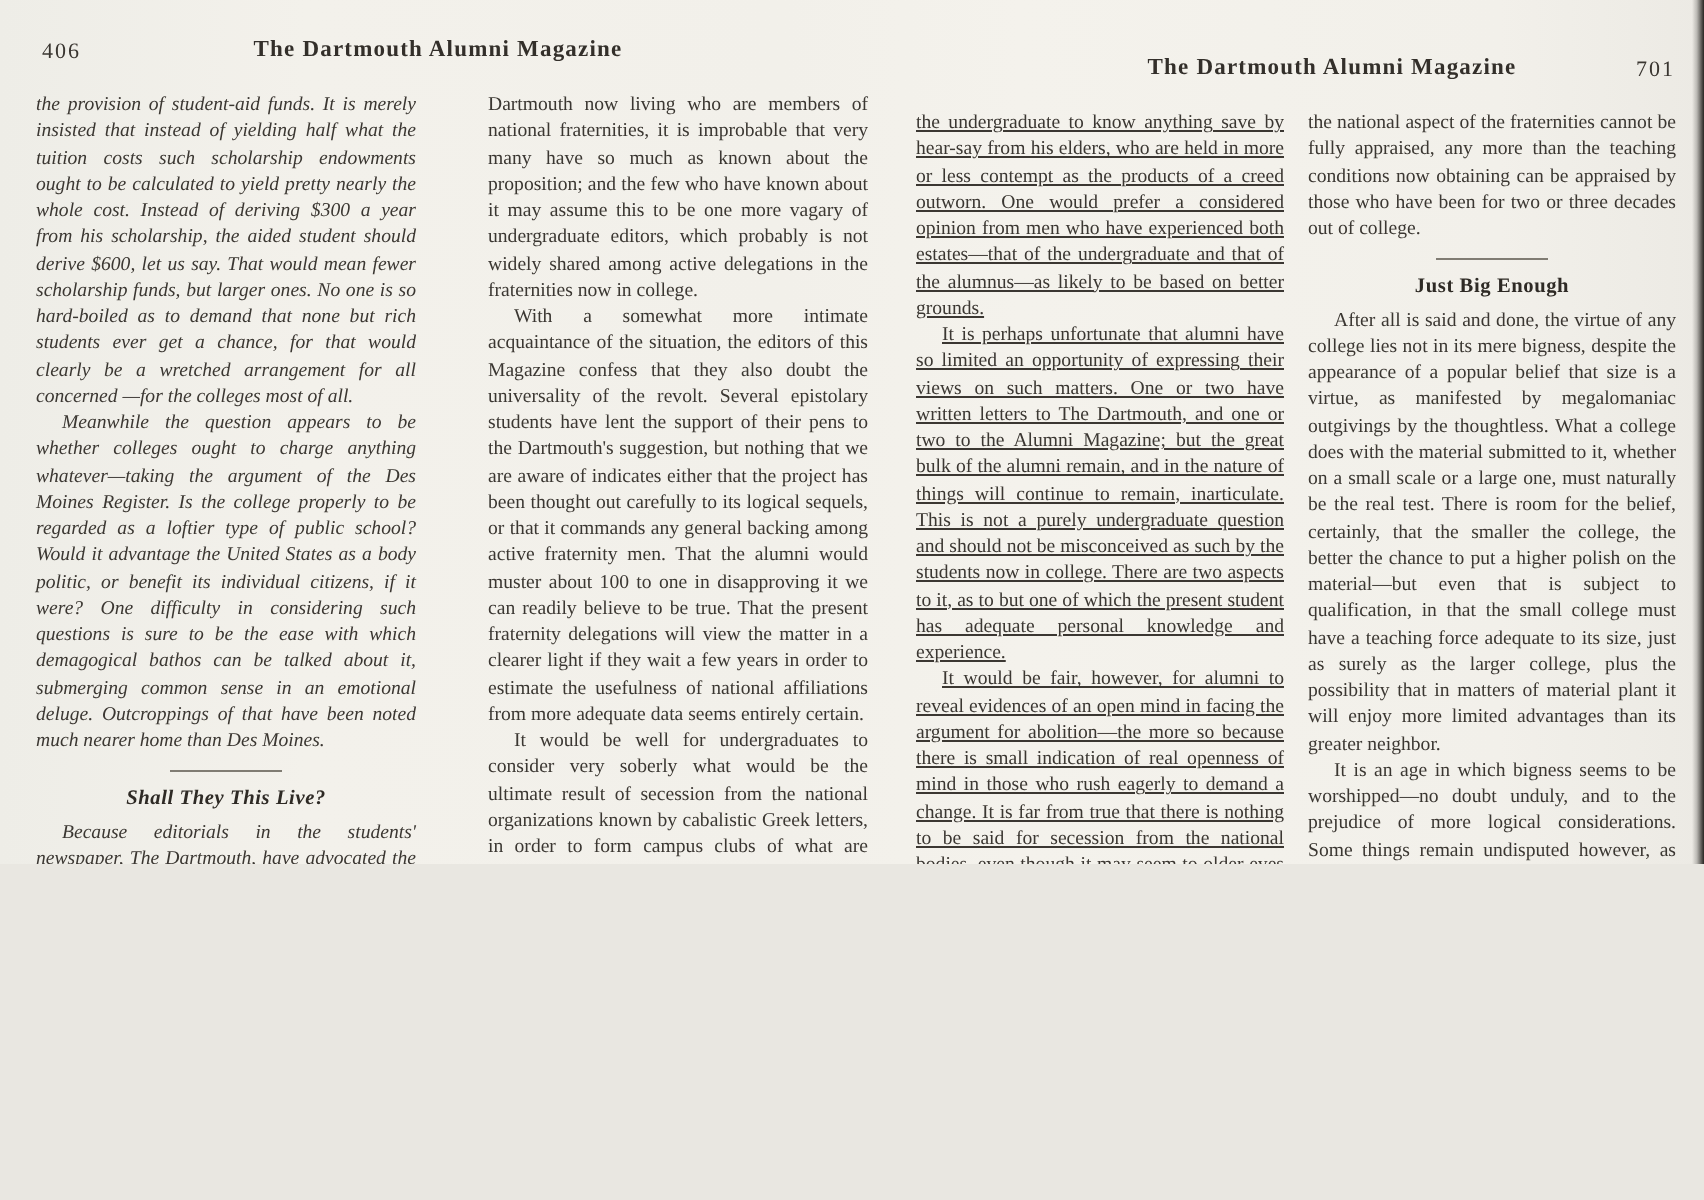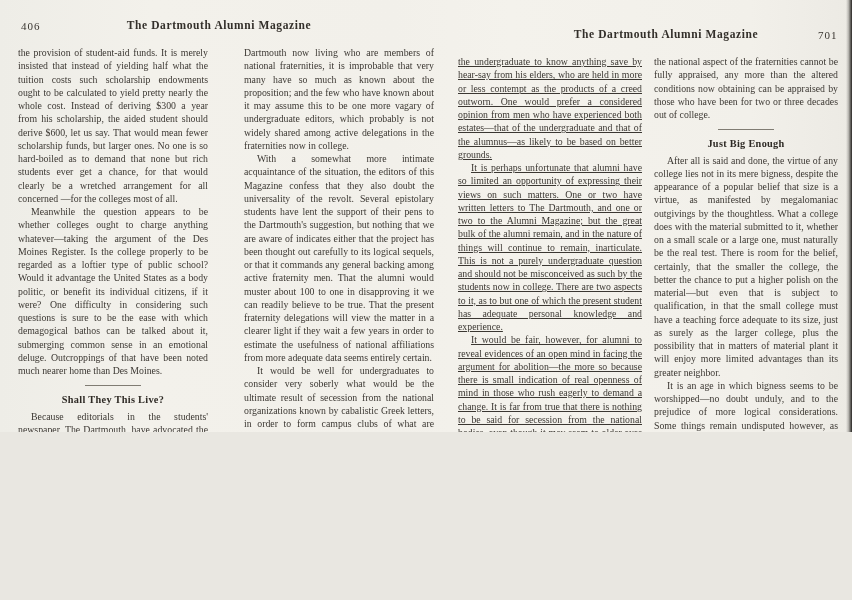--- a/index.html
+++ b/index.html
@@ -31,21 +31,21 @@
   .col p.indent{text-indent:13px;}
   .rule{
     width:56px;border:0;border-top:1.4px solid #807c73;
     margin:8px auto 7px auto;height:0;
   }
   .sec-heading{
     margin:0 0 3px 0;text-align:center;
     font-size:10.3px;font-weight:bold;color:#2e2a25;
     letter-spacing:0.3px;
   }
-  .col1{left:18px;top:46px;width:190px;}
+  .col1{left:18px;top:46px;width:190px;font-style:italic;}
   .col2{left:244px;top:46px;width:190px;}
   .col3{left:458px;top:55px;width:184px;text-decoration:underline;}
   .col4{left:654px;top:55px;width:184px;}
   .scan-edge{
     position:absolute;right:0;top:0;width:6px;height:600px;
     background:linear-gradient(to right, rgba(42,40,37,0) 0%, rgba(42,40,37,0.25) 40%, #272522 100%);
   }
   .speck{
     position:absolute;left:751px;top:588px;width:3px;height:2px;
     background:#9a968e;border-radius:50%;
@@ -74,21 +74,21 @@
       <p class="para indent">With a somewhat more intimate acquaintance of the situation, the editors of this Magazine confess that they also doubt the universality of the revolt.  Several epistolary students have lent the support of their pens to the Dartmouth's suggestion, but nothing that we are aware of indicates either that the project has been thought out carefully to its logical sequels, or that it commands any general backing among active fraternity men. That the alumni would muster about 100 to one in disapproving it we can readily believe to be true.  That the present fraternity delegations will view the matter in a clearer light if they wait a few years in order to estimate the usefulness of national affiliations from more adequate data seems entirely certain.</p>
       <p class="para indent">It would be well for undergraduates to consider very soberly what would be the ultimate result of secession from the national organizations known by cabalistic Greek letters, in order to form campus clubs of what are described as “like-minded” students.  Those results are likely to be more important and less agreeable than one appreciates at first sight. In any case, to quote from Rabbi Ben-Ezra, “Youth sees but half” in such a problem.  It is familiar with the fraternity question only as a purely local issue. Of the part which national fellowships may play in later life, it is impossible for</p>
     </div>
 
   <div class="col col3">
       <p class="para">the undergraduate to know anything save by hear-say from his elders, who are held in more or less contempt as the products of a creed outworn.  One would prefer a considered opinion from men who have experienced both estates—that of the undergraduate and that of the alumnus—as likely to be based on better grounds.</p>
       <p class="para indent">It is perhaps unfortunate that alumni have so limited an opportunity of expressing their views on such matters. One or two have written letters to The Dartmouth, and one or two to the Alumni Magazine; but the great bulk of the alumni remain, and in the nature of things will continue to remain, inarticulate.  This is not a purely undergraduate question and should not be misconceived as such by the students now in college.  There are two aspects to it, as to but one of which the present student has adequate personal knowledge and experience.</p>
       <p class="para indent">It would be fair, however, for alumni to reveal evidences of an open mind in facing the argument for abolition—the more so because there is small indication of real openness of mind in those who rush eagerly to demand a change.  It is far from true that there is nothing to be said for secession from the national bodies, even though it may seem to older eyes that there is still not enough to be said to justify so radical an alteration. Times have changed, and the part played by fraternities differs from that of 30 years ago, beyond doubt.  It would be well to assess the changes soberly and see whether or not an alumni view squaring with that of the student advocates is reasonable.  All one asks is recognition of the fact that while one is still in college</p>
     </div>
   <div class="col col4">
-      <p class="para">the national aspect of the fraternities cannot be fully appraised, any more than the altered conditions now obtaining can be appraised by those who have been for two or three decades out of college.</p>
+      <p class="para">the national aspect of the fraternities cannot be fully appraised, any more than the teaching conditions now obtaining can be appraised by those who have been for two or three decades out of college.</p>
       <div class="rule"></div>
       <h3 class="sec-heading">Just Big Enough</h3>
       <p class="para indent">After all is said and done, the virtue of any college lies not in its mere bigness, despite the appearance of a popular belief that size is a virtue, as manifested by megalomaniac outgivings by the thoughtless.  What a college does with the material submitted to it, whether on a small scale or a large one, must naturally be the real test.  There is room for the belief, certainly, that the smaller the college, the better the chance to put a higher polish on the material—but even that is subject to qualification, in that the small college must have a teaching force adequate to its size, just as surely as the larger college, plus the possibility that in matters of material plant it will enjoy more limited advantages than its greater neighbor.</p>
       <p class="para indent">It is an age in which bigness seems to be worshipped—no doubt unduly, and to the prejudice of more logical considerations.  Some things remain undisputed however, as elements conferring a special advantage on collegiate gatherings of a few hundred, as contrasted with those of several thousand—among them the better chance for intimate acquaintance among the students and a somewhat more lively prospect of maintaining a democratic spirit.  It is a matter for congratulation, we believe, that Dartmouth's growth has not thus far threatened to surpass the limitations within which a healthful democracy of spirit may flourish and has by no means outstripped the</p>
     </div>
 
   <div class="speck"></div>
   <div class="scan-edge"></div>
 </div>
 

